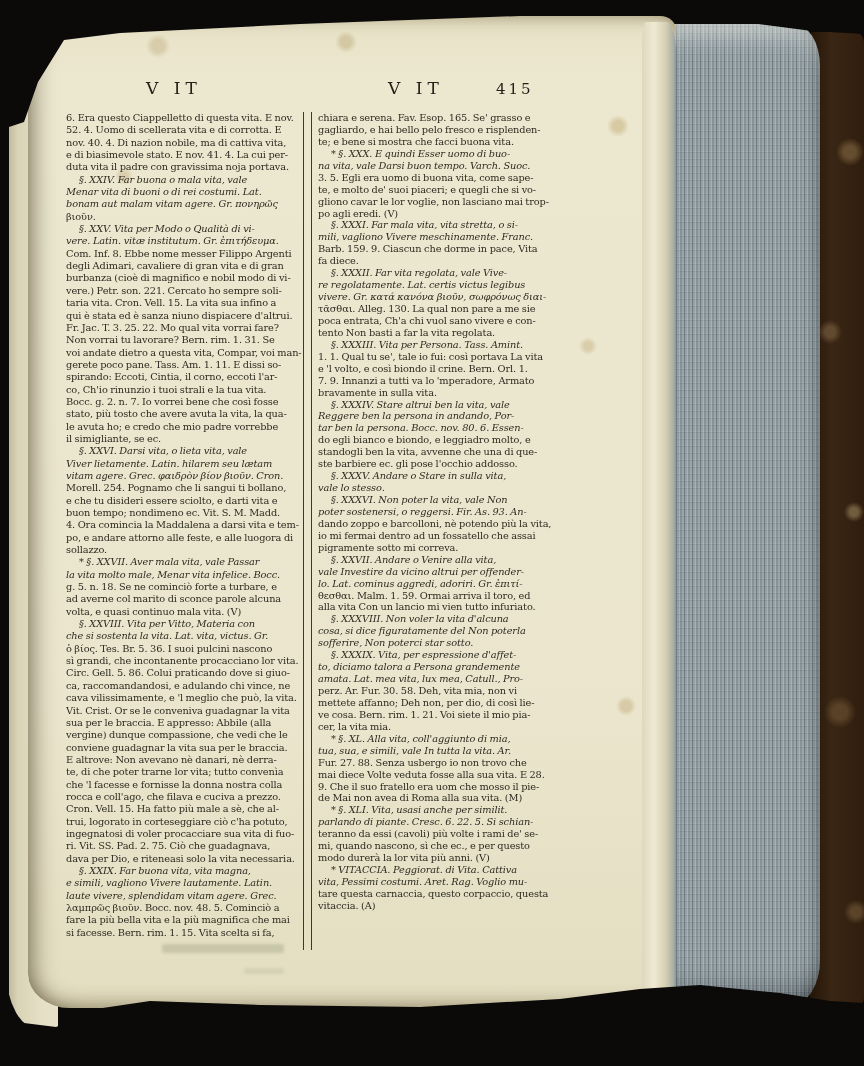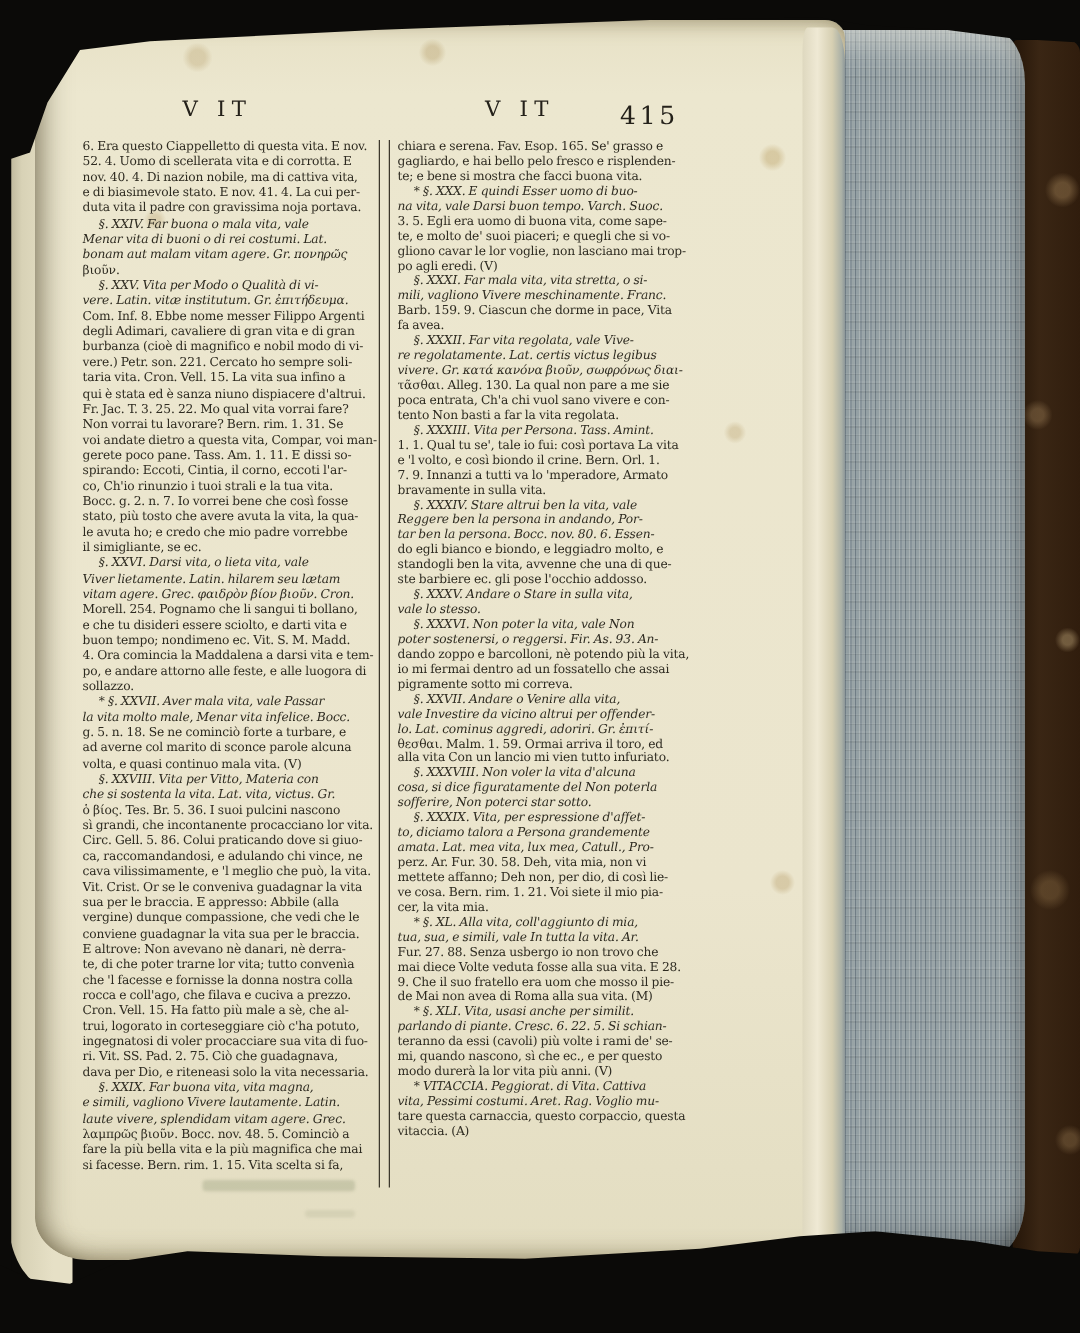--- a/index.html
+++ b/index.html
@@ -49,21 +49,21 @@
         border-radius:4px 10px 8px 4px;}
   
   .sky{position:absolute;left:0;top:0;width:864px;height:1066px;z-index:9;background:#0b0a08;pointer-events:none;
        clip-path:polygon(0 0,864px 0,864px 34px,812px 31px,758px 24px,692px 20px,656px 14px,520px 16px,300px 24px,120px 33px,64px 40px,38px 82px,24px 122px,9px 127px,9px 1066px,0 1066px, 0 0);}
   .ground{position:absolute;left:0;top:0;width:864px;height:1066px;z-index:9;background:#0b0a08;pointer-events:none;
        clip-path:polygon(0 1066px,0 1012px,24px 1023px,56px 1027px,96px 1009px,150px 1001px,260px 1005px,420px 1007px,560px 999px,640px 989px,700px 985px,780px 993px,830px 1001px,864px 1003px,864px 1066px);}
   
   .content{position:absolute;left:0;top:0;width:648px;height:992px;z-index:6;color:#2e2b21;}
   .rhead{position:absolute;top:62px;font-size:17px;letter-spacing:5px;color:#24211a;white-space:nowrap;}
   .rhead.l{left:102px;} .rhead.r{left:344px;}
-  .pnum{position:absolute;top:64px;left:452px;font-size:20px;letter-spacing:3px;color:#24211a;}
+  .pnum{position:absolute;top:64px;left:452px;font-size:15px;letter-spacing:3px;color:#24211a;}
   .col{position:absolute;top:96px;overflow:hidden;}
   .col.l{left:22px;width:238px;}
   .col.r{left:274px;width:249px;}
   .divider{position:absolute;left:259px;top:96px;height:838px;width:7px;
            border-left:1.6px solid #3c382c;border-right:1.6px solid #3c382c;}
   .ln{font-size:9.8px;letter-spacing:-0.12px;word-spacing:-0.4px;white-space:nowrap;
       text-align:justify;overflow:hidden;}
   .col.l .ln{height:12.35px;line-height:12.35px;}
   .col.r .ln{height:11.95px;line-height:11.95px;}
   .ln::after{content:"";display:inline-block;width:100%;} 
@@ -166,21 +166,21 @@
         <div class="ln end">te; e bene si mostra che facci buona vita.</div>
         <div class="ln it par">* §. XXX. E quindi Esser uomo di buo-</div>
         <div class="ln it">na vita, vale Darsi buon tempo. Varch. Suoc.</div>
         <div class="ln">3. 5. Egli era uomo di buona vita, come sape-</div>
         <div class="ln">te, e molto de' suoi piaceri; e quegli che si vo-</div>
         <div class="ln">gliono cavar le lor voglie, non lasciano mai trop-</div>
         <div class="ln end">po agli eredi. (V)</div>
         <div class="ln it par">§. XXXI. Far mala vita, vita stretta, o si-</div>
         <div class="ln it">mili, vagliono Vivere meschinamente. Franc.</div>
         <div class="ln">Barb. 159. 9. Ciascun che dorme in pace, Vita</div>
-        <div class="ln end">fa avea.</div>
+        <div class="ln end">fa diece.</div>
         <div class="ln it par">§. XXXII. Far vita regolata, vale Vive-</div>
         <div class="ln it">re regolatamente. Lat. certis victus legibus</div>
         <div class="ln it">vivere. Gr. κατά κανόνα βιοῦν, σωφρόνως διαι-</div>
         <div class="ln">τᾶσθαι. Alleg. 130. La qual non pare a me sie</div>
         <div class="ln">poca entrata, Ch'a chi vuol sano vivere e con-</div>
         <div class="ln end">tento Non basti a far la vita regolata.</div>
         <div class="ln it par">§. XXXIII. Vita per Persona. Tass. Amint.</div>
         <div class="ln">1. 1. Qual tu se', tale io fui: così portava La vita</div>
         <div class="ln">e 'l volto, e così biondo il crine. Bern. Orl. 1.</div>
         <div class="ln">7. 9. Innanzi a tutti va lo 'mperadore, Armato</div>

